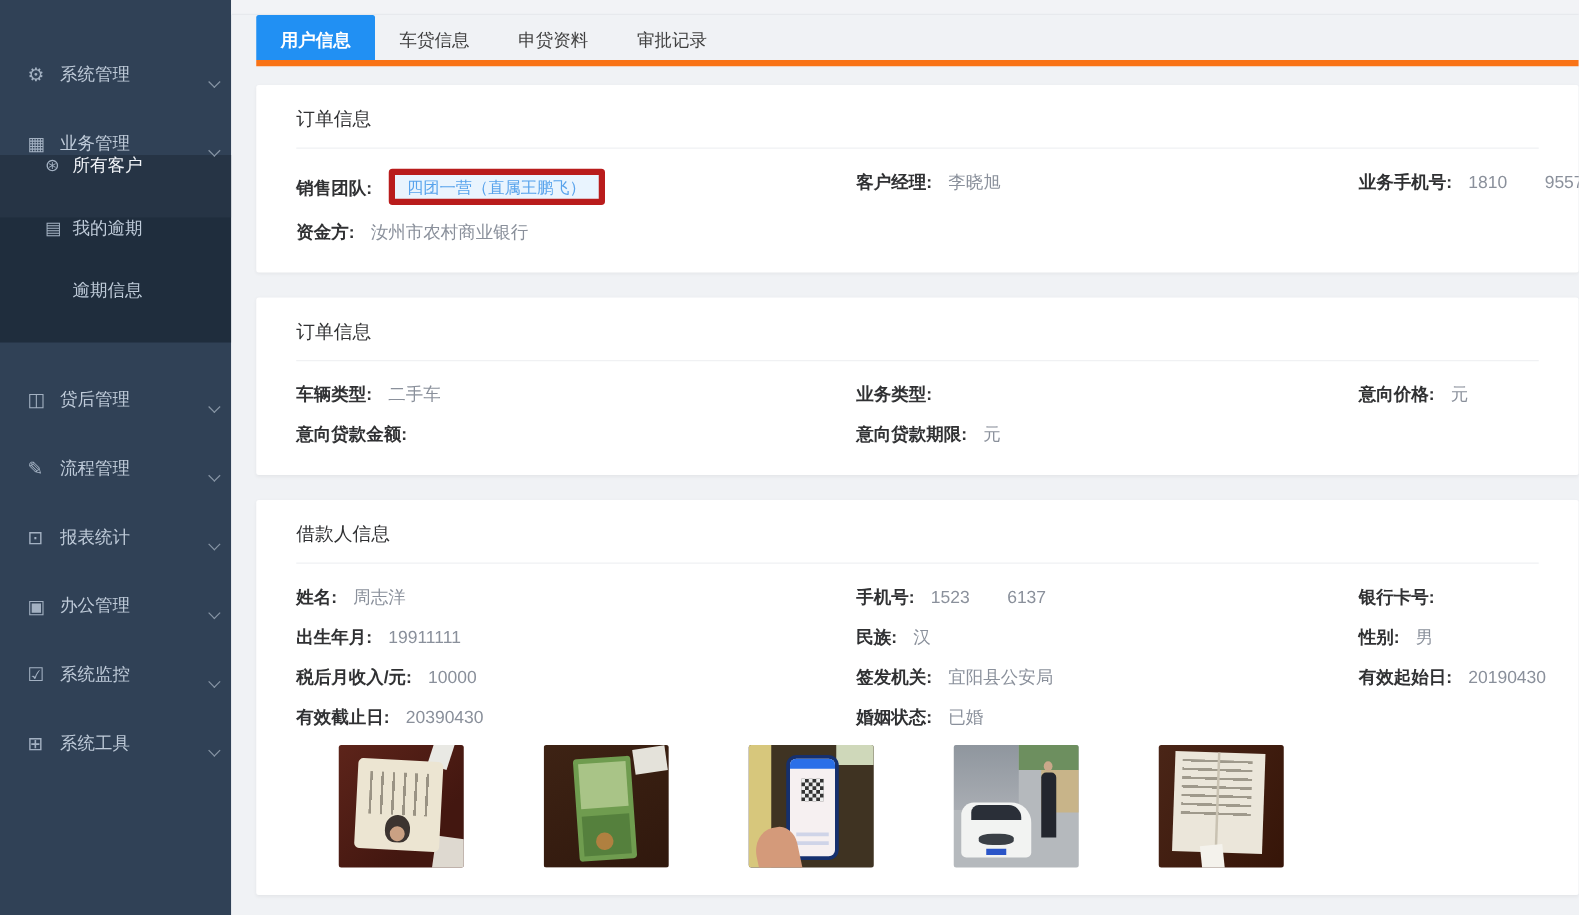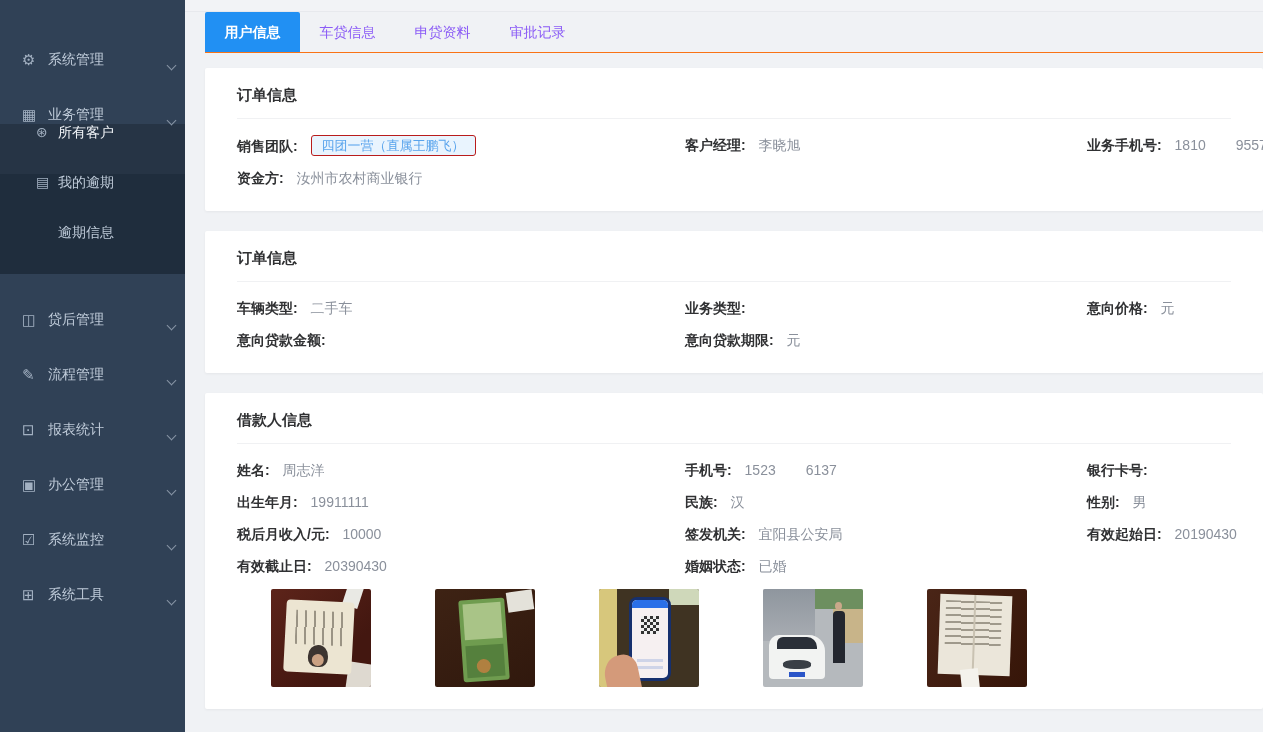--- a/index.html
+++ b/index.html
@@ -56,48 +56,48 @@
     content:""; position:absolute; bottom:0; left:1px; width:12px; height:6px;
     border-radius:6px 6px 2px 2px; background:#a3b1c2;
   }
 
   
   .main { position:absolute; left:185px; top:0; right:0; bottom:0; background:#f0f2f5; }
   .topbar { height:12px; background:#f2f3f6; border-bottom:1px solid #e7e9ed; }
 
   .tabs {
     display:flex; margin-left:20px; height:41px;
-    border-bottom:1px solid #f97316;
+    border-bottom:5px solid #f97316;
   }
   .tab {
     width:95px; text-align:center; line-height:41px;
-    font-size:14px; color:#8b5cf6; cursor:pointer;
+    font-size:14px; color:#404040; cursor:pointer;
   }
   .tab.active {
     background:#2190f3; color:#ffffff; font-weight:bold;
     border-radius:2px 2px 0 0;
   }
 
   .card {
     margin:15px 0 0 20px; background:#ffffff; border-radius:2px;
     padding:18px 32px 22px 32px;
     box-shadow:0 1px 3px rgba(0,0,0,0.05);
   }
   .card + .card { margin-top:20px; }
   .card-title {
-    font-size:15px; font-weight:bold; color:#303133;
+    font-size:15px; font-weight:normal; color:#303133;
     padding-bottom:13px; border-bottom:1px solid #f0f1f3; margin-bottom:16px;
   }
   .grid { display:grid; grid-template-columns:448px 402px 1fr; row-gap:11px; }
   .field { font-size:14px; line-height:21px; white-space:nowrap; }
   .flabel { font-weight:bold; color:#303133; margin-right:9px; }
   .fvalue { color:#8a909b; }
   .tag {
     display:inline-block; background:#e9f4fe; color:#58a3ec;
-    border:1px solid #b91c1c; border-radius:3px;
+    border:5px solid #b91c1c; border-radius:3px;
     padding:1px 10px; font-size:13px; line-height:17px; vertical-align:1px;
   }
   .redact { display:inline-block; height:12px; background:#fff; vertical-align:middle; }
   .redact.w30 { width:30px; } .redact.w38 { width:38px; }
 
   
   .photos { display:flex; gap:64px; margin-top:12px; padding-left:34px; }
   .photo-wrap { width:100px; text-align:center; }
   .photo {
     position:relative; width:100px; height:98px; border-radius:2px;

